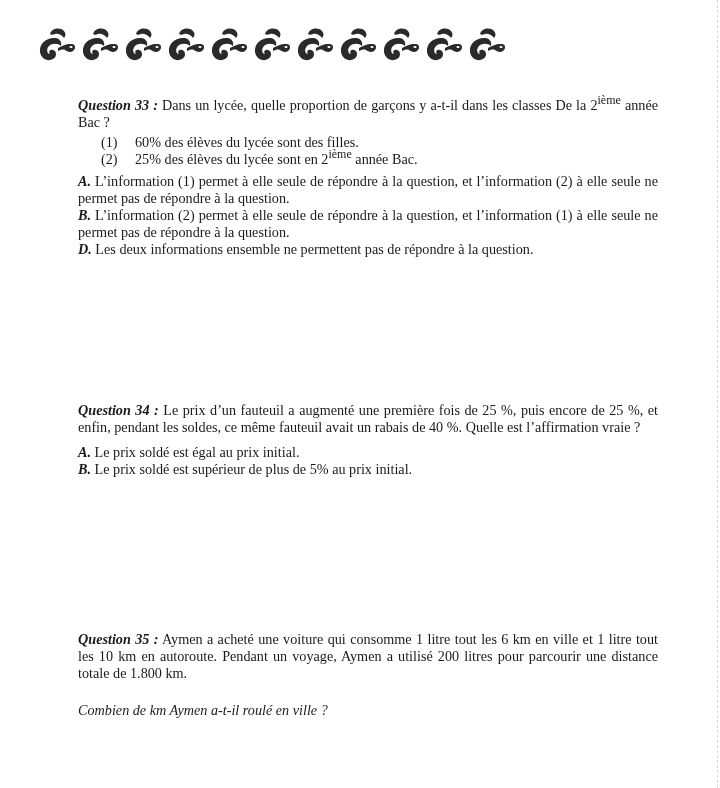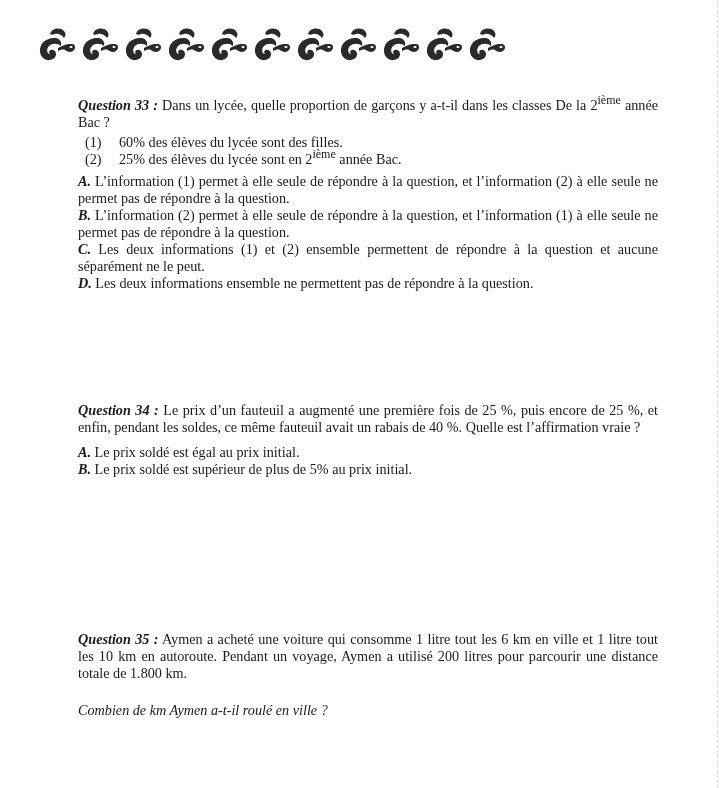--- a/index.html
+++ b/index.html
@@ -14,21 +14,21 @@
     }
     .ornament-row {
       position: absolute; left: 36px; top: 22px; height: 44px;
       display: flex; gap: 1px;
     }
     .ornament { width: 42px; height: 44px; display: block; }
     .q { position: absolute; left: 78px; width: 580px; font-size: 14.2px; line-height: 17px; }
     .q p { margin: 0; text-align: justify; }
     .qlabel { font-weight: bold; font-style: italic; }
     .sup { font-size: 12px; vertical-align: 6px; line-height: 0; }
-    .infos { margin: 3px 0 5px 7px; }
+    .infos { margin: 3px 0 5px 23px; }
     .infos div { line-height: 17px; }
     .infos .num { display: inline-block; width: 34px; }
     .opt-letter { font-weight: bold; font-style: italic; }
     .opts p { line-height: 17px; }
     .ans35 div { line-height: 17px; }
     .ans35 .opt-letter { display: inline-block; width: 27px; }
   </style>
 </head>
 <body>
 
@@ -122,21 +122,20 @@
     <div>
       <span class="num">(1)</span><span>60% des élèves du lycée sont des filles.</span>
     </div>
     <div>
       <span class="num">(2)</span><span>25% des élèves du lycée sont en 2</span><span class="sup">ième</span><span> année Bac.</span>
     </div>
   </div>
   <div class="opts">
     <p><span class="opt-letter">A.</span><span> L’information (1) permet à elle seule de répondre à la question, et l’information (2) à elle seule ne permet pas de répondre à la question.</span></p>
     <p><span class="opt-letter">B.</span><span> L’information (2) permet à elle seule de répondre à la question, et l’information (1) à elle seule ne permet pas de répondre à la question.</span></p>
-    <p><span class="opt-letter">C.</span><span> Les deux informations (1) et (2) ensemble permettent de répondre à la question et aucune séparément ne le peut.</span></p>
     <p><span class="opt-letter">D.</span><span> Les deux informations ensemble ne permettent pas de répondre à la question.</span></p>
   </div>
 </div>
 
 <div class="q" style="top:402px;">
   <p style="margin-bottom:8px;">
     <span class="qlabel">Question 34 :</span><span> Le prix d’un fauteuil a augmenté une première fois de 25 %, puis encore de 25 %, et enfin, pendant les soldes, ce même fauteuil avait un rabais de 40 %. Quelle est l’affirmation vraie ?</span>
   </p>
   <div class="opts">
     <p><span class="opt-letter">A.</span><span> Le prix soldé est égal au prix initial.</span></p>

